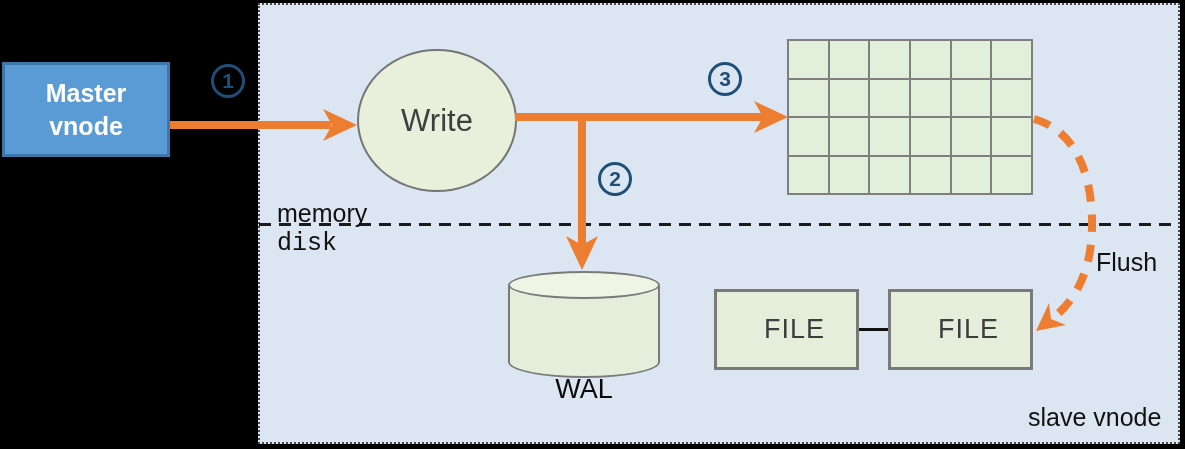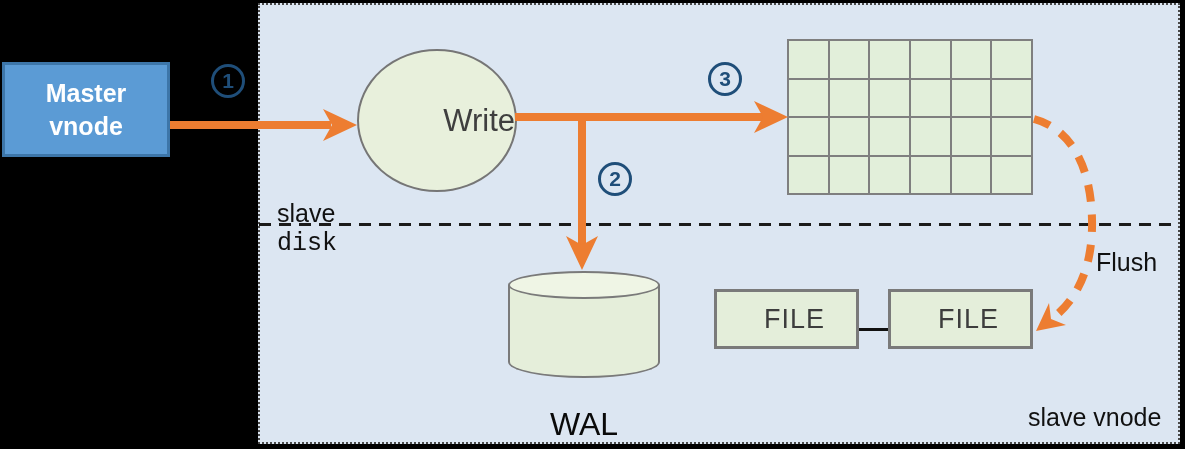--- a/index.html
+++ b/index.html
@@ -13,49 +13,49 @@
 
   
   .master-box{position:absolute;left:2px;top:62px;width:168px;height:95px;
          background:#5b9bd5;border:3px solid #3d76a9;box-sizing:border-box;
          display:flex;align-items:center;justify-content:center;text-align:center;
          color:#fff;font-size:25px;line-height:1.32;padding:0 12px;z-index:2;font-weight:bold;}
 
   
   .write-ellipse{position:absolute;left:357px;top:49px;width:160px;height:143px;
          border-radius:50%;background:#e8f0dc;border:2px solid #767676;box-sizing:border-box;
-         display:flex;align-items:center;justify-content:flex-end;
+         display:flex;align-items:center;justify-content:center;
          color:#3f3f3f;font-size:31px;z-index:2;}
 
   
   .memtable{position:absolute;left:787px;top:39px;width:246px;height:156px;
          box-sizing:border-box;background:#7f7f7f;padding:2px;
          display:grid;grid-template-columns:repeat(6,1fr);grid-auto-rows:1fr;gap:2px;z-index:2;}
   .memtable .cell{background:#e2efda;}
 
   
   .divider{position:absolute;left:259px;top:223px;width:919px;height:3px;z-index:2;
          background:repeating-linear-gradient(90deg,#1b1b1b 0 12px,rgba(0,0,0,0) 12px 20px);}
   .lbl{position:absolute;color:#111;font-size:25px;z-index:4;white-space:nowrap;}
   .lbl-memory{left:277px;top:199px;}
   .lbl-disk{left:277px;top:229px;font-family:Liberation Mono, monospace;}
   .lbl-flush{left:1096px;top:248px;text-align:right;}
   .lbl-slave{left:1028px;top:403px;}
-  .lbl-wal{left:508px;top:406px;width:152px;text-align:center;color:#0a0a0a;font-size:32px;}
+  .lbl-wal{left:508px;top:374px;width:152px;text-align:center;color:#0a0a0a;font-size:27px;}
 
   
   .cylinder{position:absolute;left:508px;top:271px;width:152px;height:107px;z-index:2;}
   .cyl-body{position:absolute;left:0;top:14px;width:152px;height:93px;box-sizing:border-box;
          background:#e5eeda;border:2px solid #7a7a7a;border-top:none;
          border-radius:0 0 76px 76px / 0 0 16px 16px;}
   .cyl-top{position:absolute;left:0;top:0;width:152px;height:28px;box-sizing:border-box;
          background:#eff5e5;border:2px solid #7a7a7a;border-radius:50%;}
 
   
-  .file-box{position:absolute;top:289px;width:145px;height:60px;box-sizing:border-box;
+  .file-box{position:absolute;top:289px;width:145px;height:81px;box-sizing:border-box;
          background:#e4eeda;border:3px solid #7a7a7a;display:flex;align-items:center;
          justify-content:center;color:#3d3d3d;font-size:27px;letter-spacing:1px;z-index:2;padding-left:16px;}
   .file-1{left:714px;} .file-2{left:888px;}
   .file-connector{position:absolute;left:859px;top:328px;width:29px;height:3px;
          background:#111;z-index:2;}
 
   
   .badge{position:absolute;width:34px;height:34px;box-sizing:border-box;
          border:3px solid #1f4e79;border-radius:50%;color:#1f4e79;
          display:flex;align-items:center;justify-content:center;
@@ -102,21 +102,21 @@
       <div class="cell"></div>
       <div class="cell"></div>
       <div class="cell"></div>
       <div class="cell"></div>
       <div class="cell"></div>
       <div class="cell"></div>
       <div class="cell"></div>
     </div>
 
   <div class="divider"></div>
-  <div class="lbl lbl-memory">slave</div>
+  <div class="lbl lbl-memory">memory</div>
   <div class="lbl lbl-disk">disk</div>
 
   <div class="cylinder">
     <div class="cyl-body"></div>
     <div class="cyl-top"></div>
   </div>
   <div class="lbl lbl-wal">WAL</div>
 
   <div class="file-box file-1">
     <span>FILE</span>

